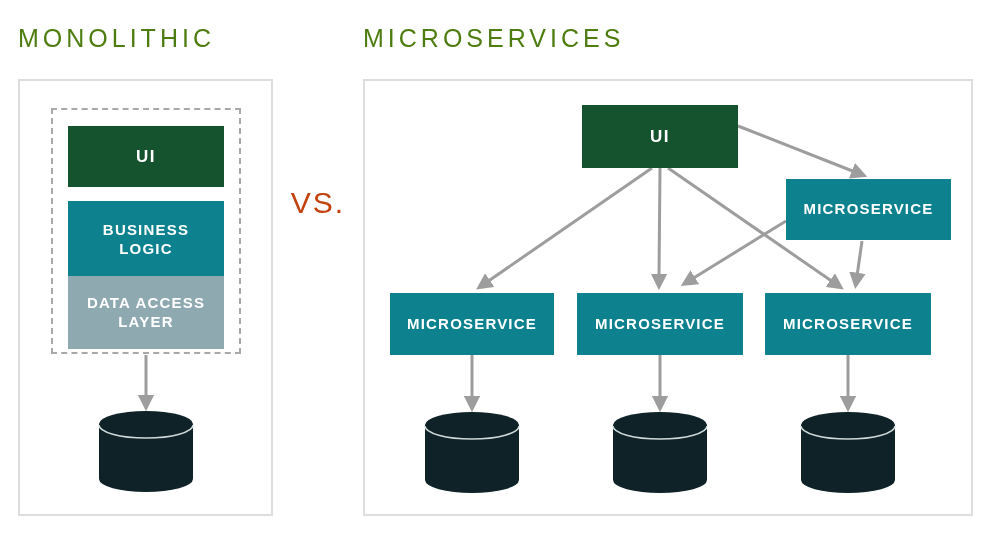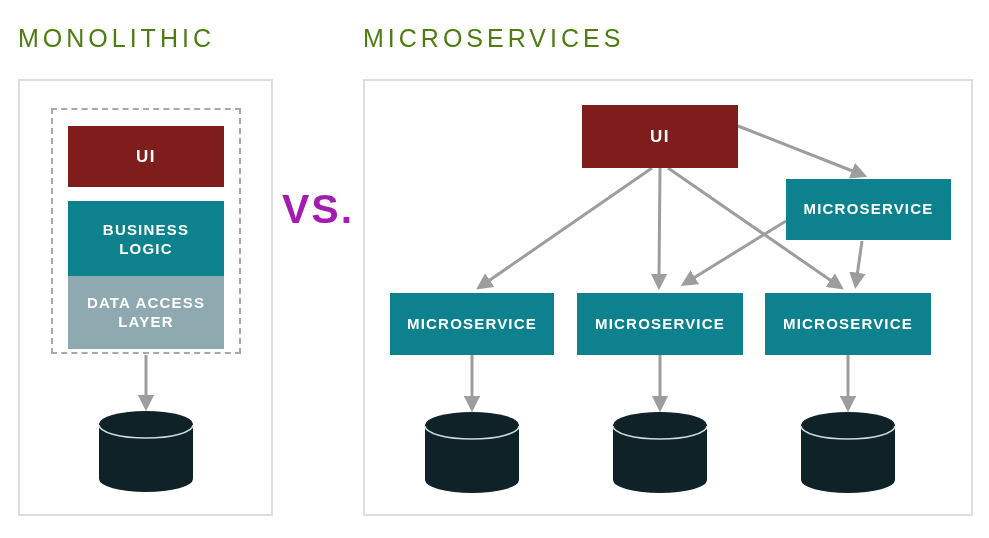--- a/index.html
+++ b/index.html
@@ -38,24 +38,24 @@
   }
   .title-mono  { left: 18px;  width: 255px; }
   .title-micro { left: 363px; width: 610px; }
 
   .vs-label {
     position: absolute;
     left: 276px;
     top: 186px;
     width: 84px;
     text-align: center;
-    font-size: 41px;
-    font-weight: 700;
+    font-size: 30px;
+    font-weight: 400;
     letter-spacing: 2px;
-    color: #a21caf;
+    color: #c2410c;
     z-index: 2;
   }
 
   .dashed-boundary {
     position: absolute;
     left: 51px; top: 108px;
     width: 190px; height: 246px;
     border: 2px dashed #a9a9a9;
     box-sizing: border-box;
     z-index: 1;
@@ -68,21 +68,21 @@
     justify-content: center;
     text-align: center;
     color: #ffffff;
     font-weight: bold;
     letter-spacing: 1.2px;
     box-sizing: border-box;
     z-index: 3;
     white-space: pre-line;
     line-height: 1.25;
   }
-  .node-dark { background: #7f1d1d; text-align: right; }
+  .node-dark { background: #14532d; text-align: right; }
   .node-teal { background: #0d828e; }
   .node-gray { background: #8fa9b1; }
 
   .lbl-sm { font-size: 15px; }
   .lbl-lg { font-size: 17px; letter-spacing: 1.5px; }
 
   
   .mono-ui   { left: 68px; top: 126px; width: 156px; height: 61px; }
   .mono-bl   { left: 68px; top: 201px; width: 156px; height: 78px; }
   .mono-dal  { left: 68px; top: 276px; width: 156px; height: 73px; }

